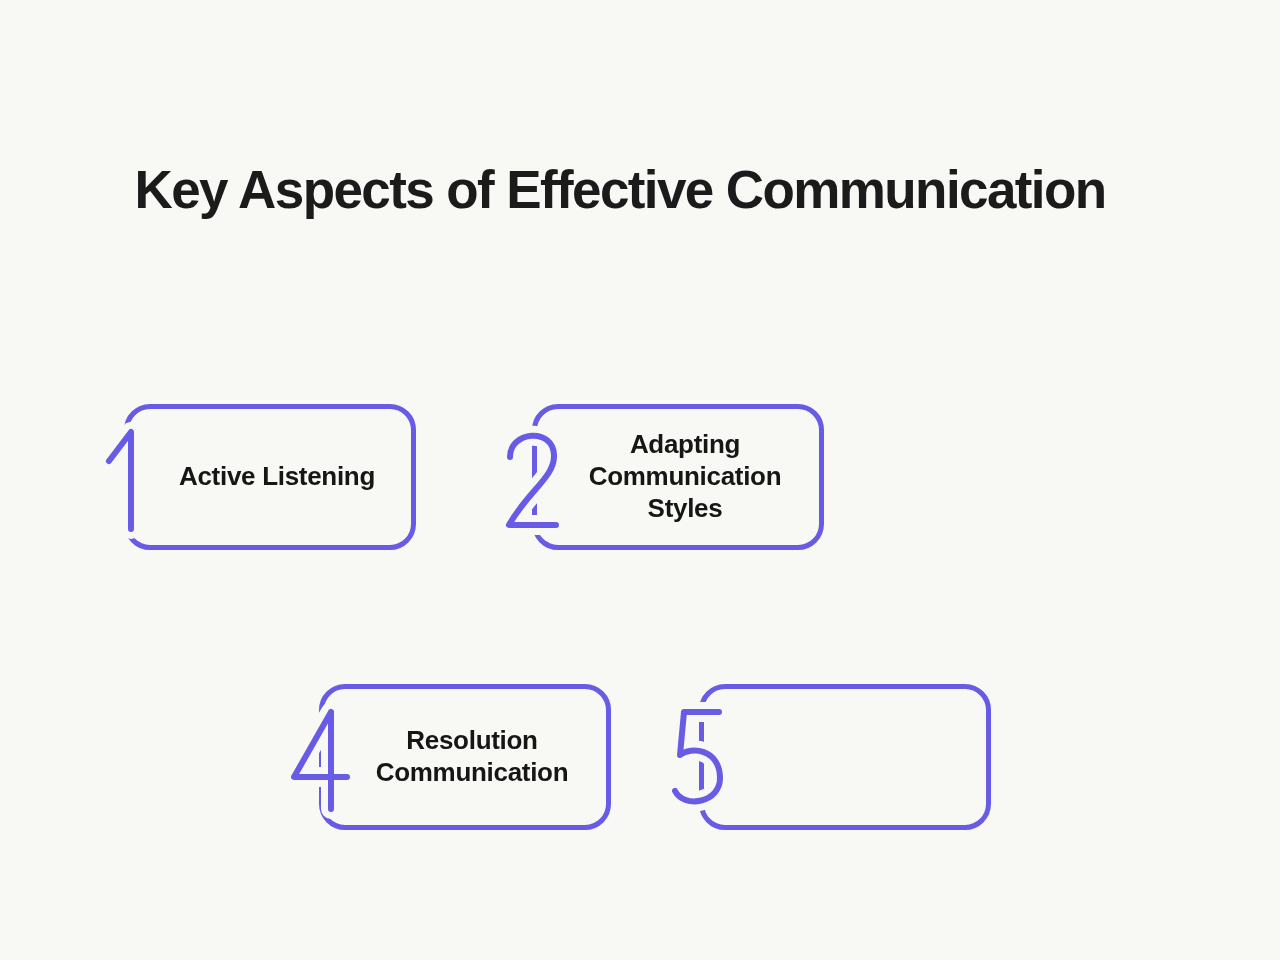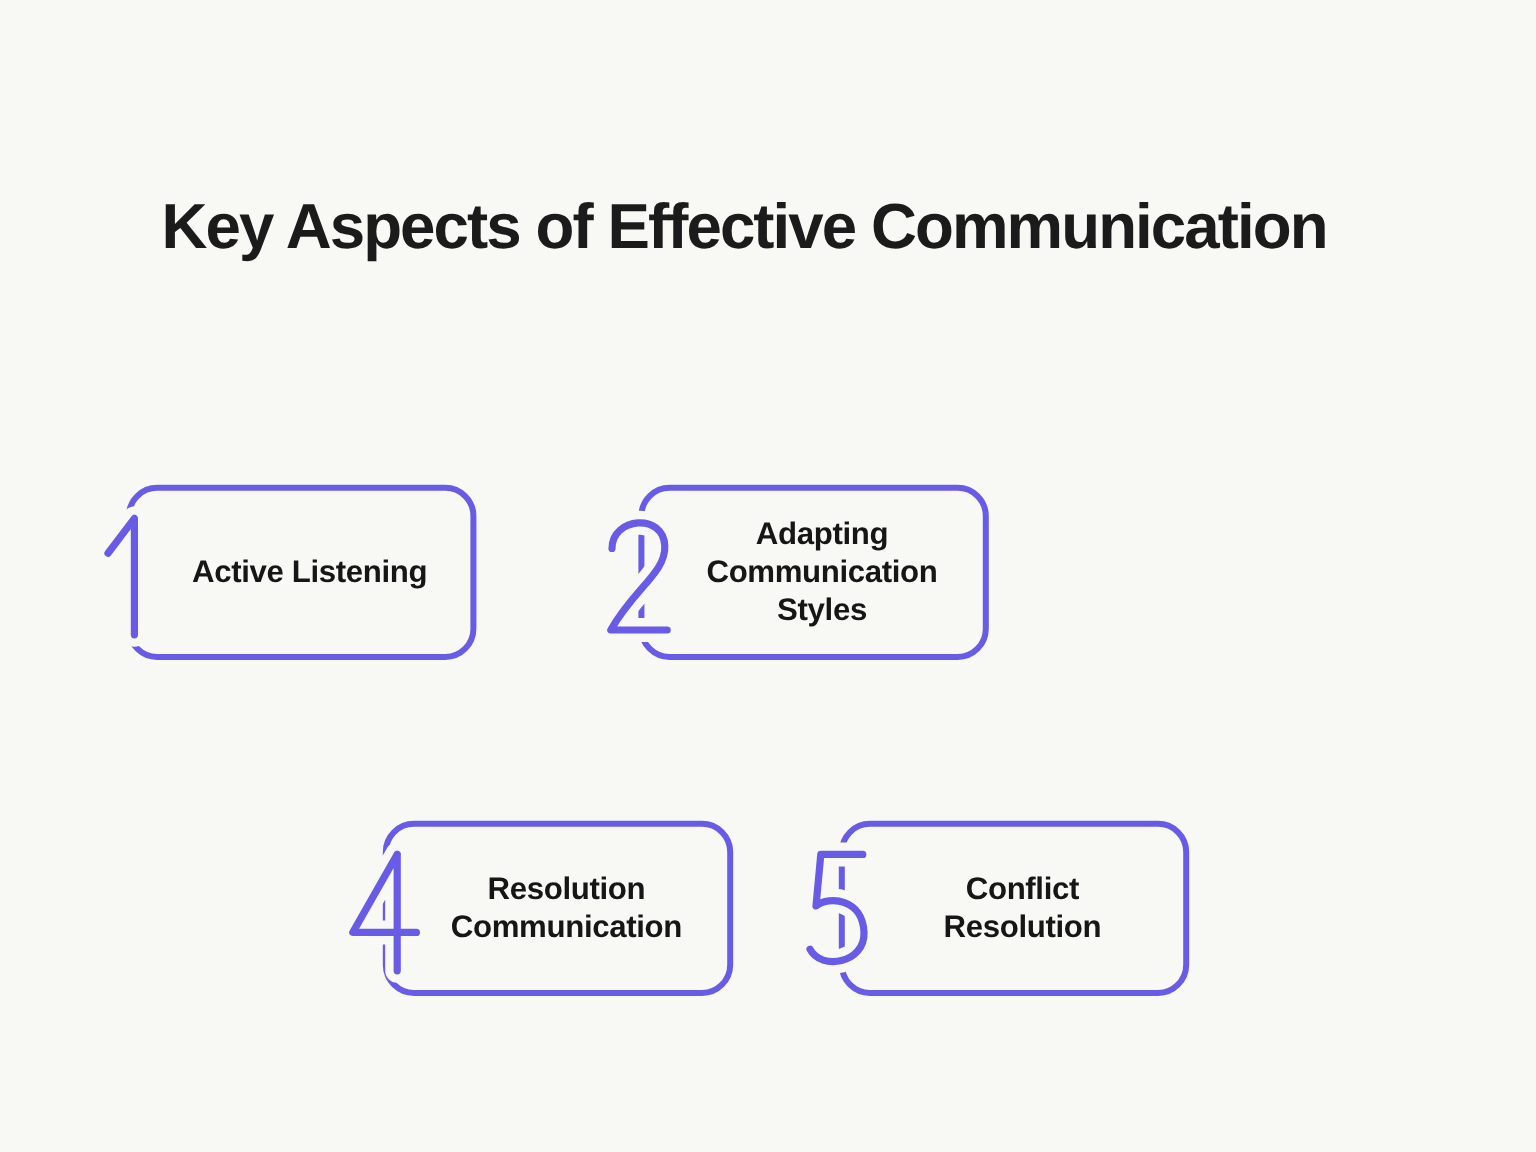--- a/index.html
+++ b/index.html
@@ -70,21 +70,21 @@
   }
   .digit path.halo{
     stroke:var(--bg);
     stroke-width:20;
   }
   .digit path.ink{
     stroke:var(--accent);
     stroke-width:6;
   }
   
-  .c1{left:105px; top:404px;}
+  .c1{left:124px; top:404px;}
   .c2{left:532px; top:404px;}
   .c3{left:893px; top:404px;}
   .c4{left:319px; top:684px;}
   .c5{left:699px; top:684px;}
 </style>
 </head>
 <body>
 
 <div class="stage">
 
@@ -116,17 +116,15 @@
     </svg>
     <div class="label">Resolution
 Communication</div>
   </div>
 
   <div class="card c5">
     <svg class="digit" viewBox="0 0 64 108" aria-hidden="true">
       <path class="halo" d="M 52 7 L 17 7 L 13 50 C 24 41 52 44 53 72 C 54 98 17 104 8 86"></path>
       <path class="ink" d="M 52 7 L 17 7 L 13 50 C 24 41 52 44 53 72 C 54 98 17 104 8 86"></path>
     </svg>
-    <div class="label">Conflict
-Resolution</div>
   </div>
 
 </div>
 
 </body></html>

